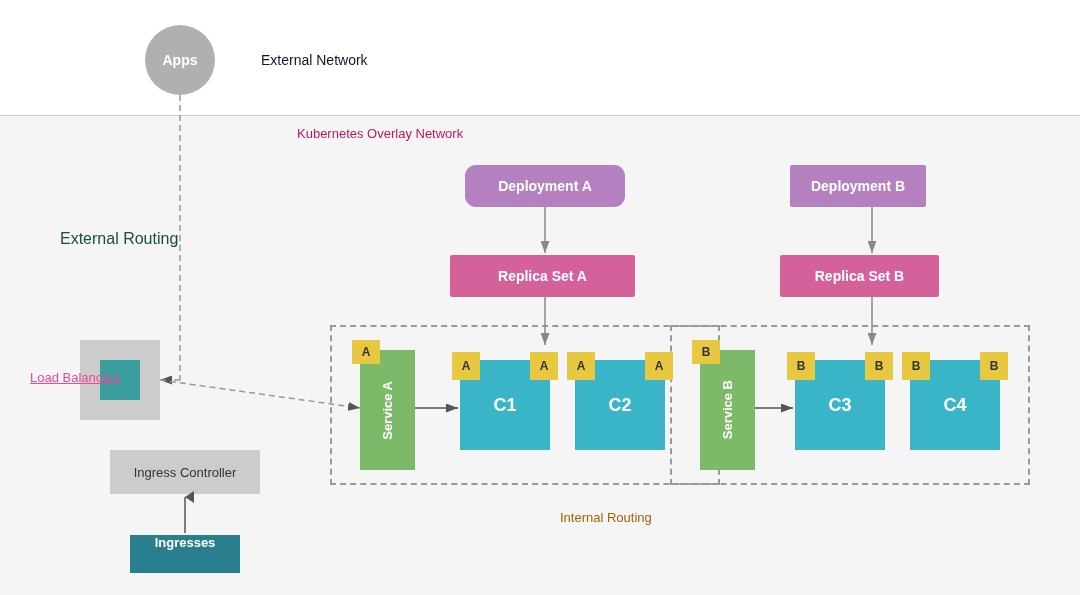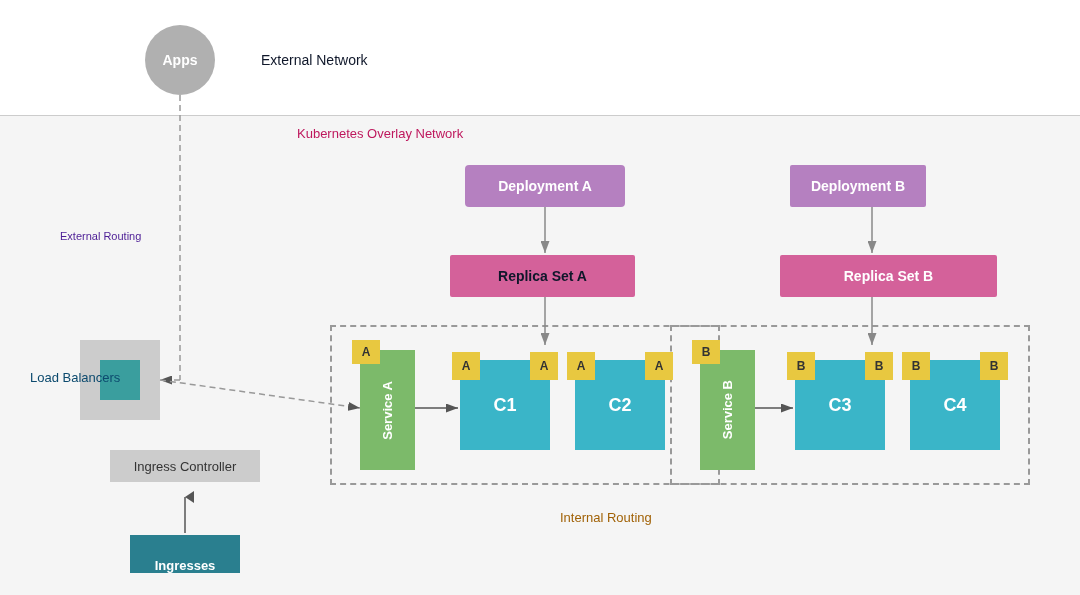--- a/index.html
+++ b/index.html
@@ -67,22 +67,22 @@
       font-size: 14px;
       color: #0f172a;
       margin-left: 31px;
     }
 
     
     .external-routing-label {
       position: absolute;
       top: 230px;
       left: 60px;
-      font-size: 11px;
-      color: #4c1d95;
+      font-size: 16px;
+      color: #14532d;
     }
 
     
     .load-balancer-box {
       position: absolute;
       top: 340px;
       left: 80px;
       width: 80px;
       height: 80px;
       background: #cccccc;
@@ -95,71 +95,72 @@
       width: 40px;
       height: 40px;
       background: #3a9e9e;
     }
 
     .load-balancer-label {
       position: absolute;
       top: 370px;
       left: 30px;
       font-size: 13px;
-      color: #0c4a6e;
+      color: #ec4899;
       white-space: nowrap;
+      text-decoration: underline;
     }
 
     
     .ingress-controller-box {
       position: absolute;
       top: 450px;
       left: 110px;
       width: 150px;
-      height: 32px;
+      height: 44px;
       background: #cccccc;
       display: flex;
       align-items: center;
       justify-content: center;
       font-size: 13px;
       color: #333;
       font-weight: 500;
     }
 
     
     .ingresses-box {
       position: absolute;
       top: 535px;
       left: 130px;
       width: 110px;
       height: 38px;
       background: #2a7f8f;
       display: flex;
-      align-items: flex-end;
+      align-items: flex-start;
       justify-content: center;
       font-size: 13px;
       color: #fff;
       font-weight: 600;
     }
 
     
     .deployment-a {
       position: absolute;
       top: 165px;
       left: 465px;
       width: 160px;
       height: 42px;
       background: #b580c0;
       display: flex;
       align-items: center;
       justify-content: center;
       color: #fff;
       font-size: 14px;
       font-weight: 600;
-      border-radius: 4px;
+      border-radius: 11px;
     }
 
     
     .deployment-b {
       position: absolute;
       top: 165px;
       left: 790px;
       width: 136px;
       height: 42px;
       background: #b580c0;
@@ -176,32 +177,32 @@
     .replica-set-a {
       position: absolute;
       top: 255px;
       left: 450px;
       width: 185px;
       height: 42px;
       background: #d4619a;
       display: flex;
       align-items: center;
       justify-content: center;
-      color: #0f172a;
+      color: #ffffff;
       font-size: 14px;
       font-weight: 600;
       border-radius: 2px;
     }
 
     
     .replica-set-b {
       position: absolute;
       top: 255px;
       left: 780px;
-      width: 217px;
+      width: 159px;
       height: 42px;
       background: #d4619a;
       display: flex;
       align-items: center;
       justify-content: center;
       color: #fff;
       font-size: 14px;
       font-weight: 600;
       border-radius: 2px;
     }

